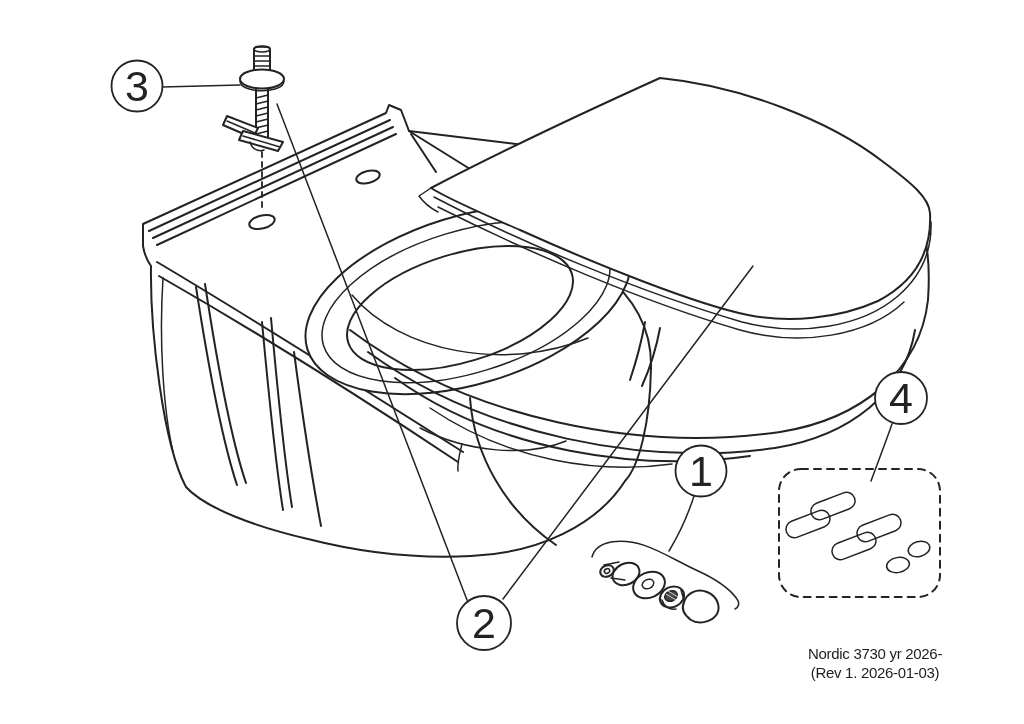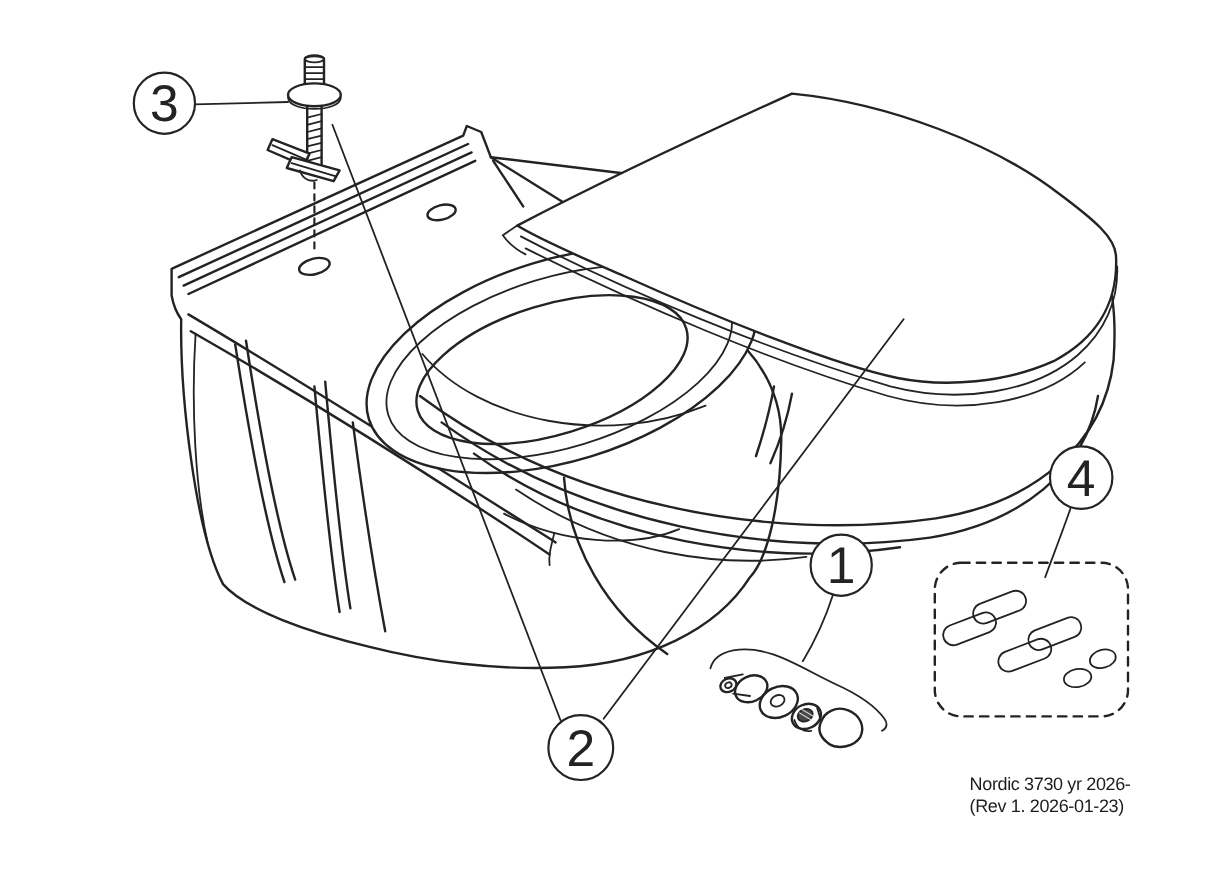--- a/index.html
+++ b/index.html
@@ -12,21 +12,21 @@
   .wf{fill:#ffffff;stroke:#232323;stroke-width:2;stroke-linejoin:round;}
   .dash{stroke-dasharray:5 5;stroke-width:1.8;}
   .boxdash{stroke-dasharray:7 6;stroke-width:2;}
   .leader{stroke-width:1.5;}
   .callout-circle{fill:#ffffff;stroke:#232323;stroke-width:1.8;}
   .callout-num{font-family:"Liberation Sans", sans-serif;font-size:43px;fill:#232323;
                text-anchor:middle;}
   .darkbore{fill:#474747;stroke:#232323;stroke-width:1.5;}
   .borehatch{stroke:#cfcfcf;stroke-width:1;fill:none;}
   .footer{position:absolute;left:808px;top:644px;color:#1d1d1d;font-size:15px;
-          line-height:19px;letter-spacing:-0.3px;white-space:nowrap;}
+          line-height:19px;letter-spacing:-0.3px;white-space:nowrap;text-align:center;}
 </style>
 </head>
 <body>
 
 <div class="page">
 
 <svg class="art" width="1024" height="724" viewBox="0 0 1024 724" color="#232323">
 
   <g>
     <path class="wf" d="M143,224 L386,113 L389,105 L401,110 L406,123 L409,131 L470,169
@@ -156,16 +156,16 @@
     <text class="callout-num" x="137" y="101">3</text>
   </g>
   <g>
     <circle class="callout-circle" cx="901" cy="398" r="26"></circle>
     <text class="callout-num" x="901" y="413">4</text>
   </g>
 </svg>
 
 <div class="footer">
   <div>Nordic 3730 yr 2026-</div>
-  <div>(Rev 1. 2026-01-23)</div>
+  <div>(Rev 1. 2026-01-03)</div>
 </div>
 
 </div>
 
 </body></html>

